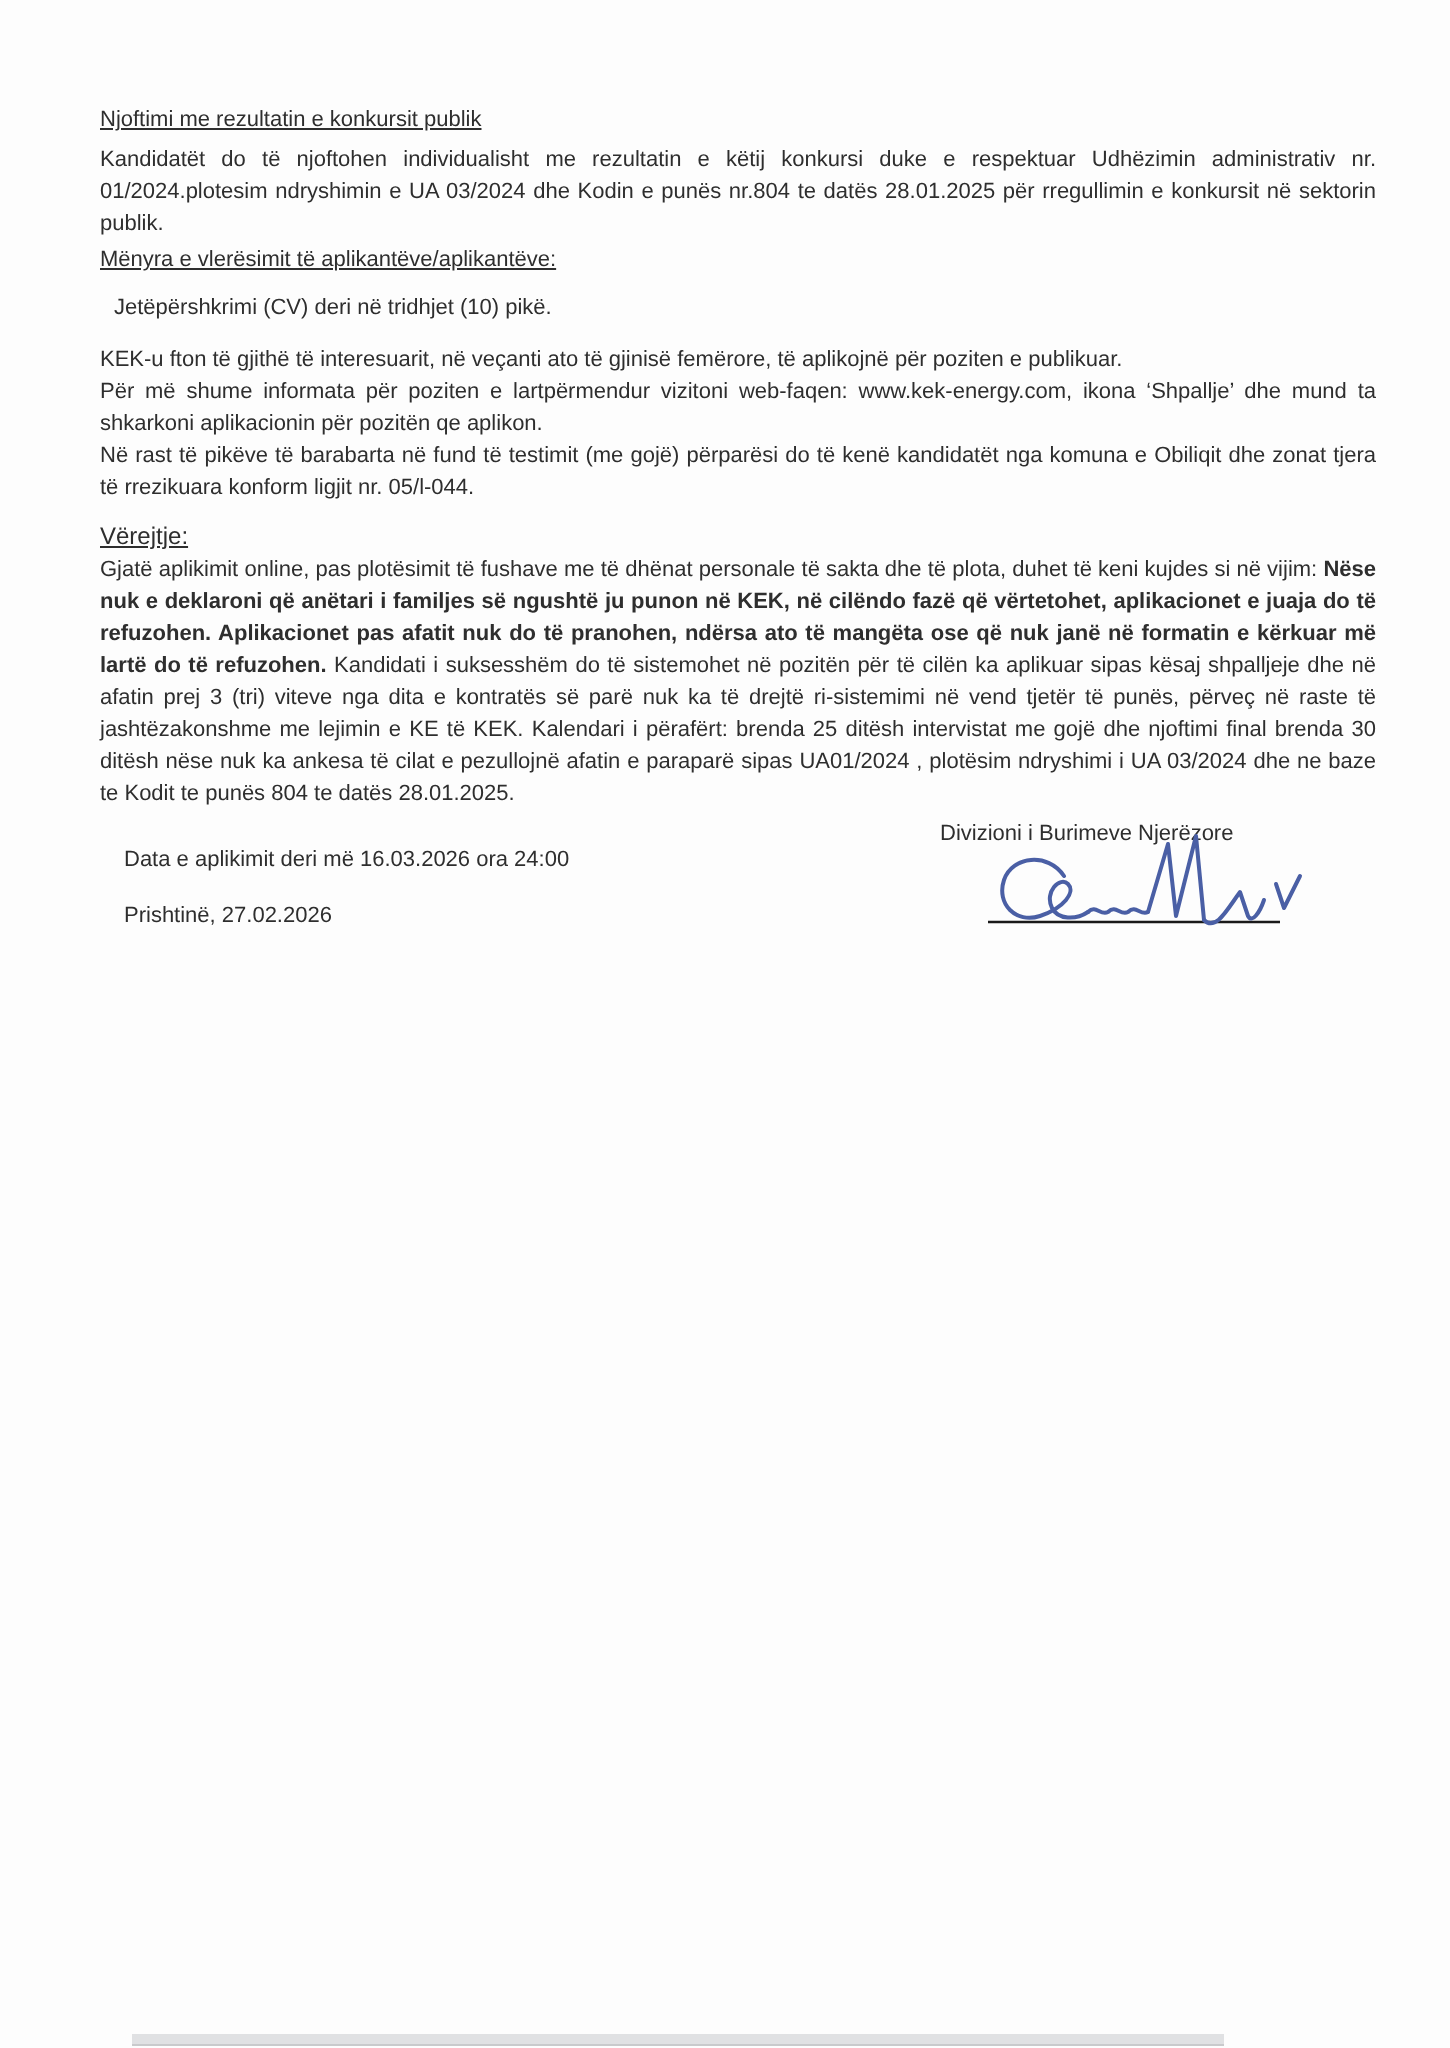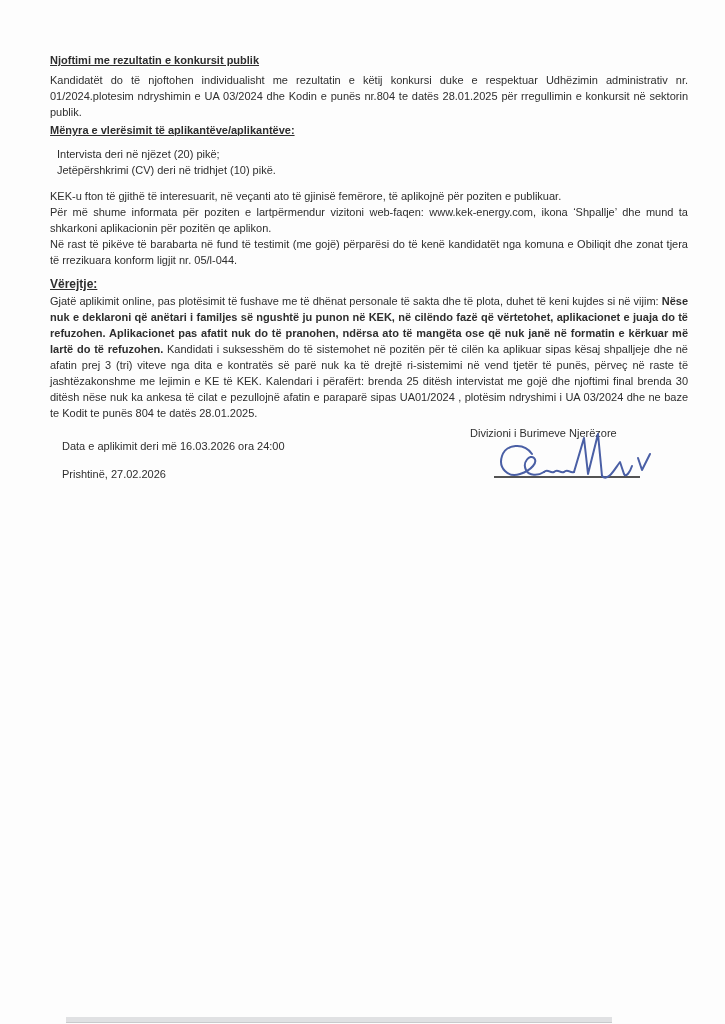--- a/index.html
+++ b/index.html
@@ -18,21 +18,21 @@
   .content{
     position:absolute;
     left:50px;
     top:52px;
     width:638px;
     font-size:11px;
     line-height:16px;
     color:#2e2e2e;
   }
   .heading{
-    font-weight:bold;
+    font-weight:normal;
     text-decoration:underline;
     font-size:11px;
     line-height:16px;
     margin:0;
   }
   .para{
     margin:0;
     text-align:justify;
     text-align-last:left;
   }
@@ -91,21 +91,20 @@
 <body>
 
 <div class="page">
   <div class="content">
 
     <h1 class="heading">Njoftimi me rezultatin e konkursit publik</h1>
     <p class="para p-notice">Kandidatët do të njoftohen individualisht me rezultatin e këtij konkursi duke e respektuar Udhëzimin administrativ nr. 01/2024.plotesim ndryshimin e UA 03/2024 dhe Kodin e punës nr.804 te datës 28.01.2025 për rregullimin e konkursit në sektorin publik.</p>
 
     <h2 class="heading h-eval">Mënyra e vlerësimit të aplikantëve/aplikantëve:</h2>
     <ul class="eval-list">
-      <li>Intervista deri në njëzet (20) pikë;</li>
       <li>Jetëpërshkrimi (CV) deri në tridhjet (10) pikë.</li>
     </ul>
 
     <div class="info">
       <p>KEK-u fton të gjithë të interesuarit, në veçanti ato të gjinisë femërore, të aplikojnë për poziten e publikuar.</p>
       <p>Për më shume informata për poziten e lartpërmendur vizitoni web-faqen: www.kek-energy.com, ikona ‘Shpallje’ dhe mund ta shkarkoni aplikacionin për pozitën qe aplikon.</p>
       <p>Në rast të pikëve të barabarta në fund të testimit (me gojë) përparësi do të kenë kandidatët nga komuna e Obiliqit dhe zonat tjera të rrezikuara konform ligjit nr. 05/l-044.</p>
     </div>
 
     <h2 class="heading h-remark">Vërejtje:</h2>

